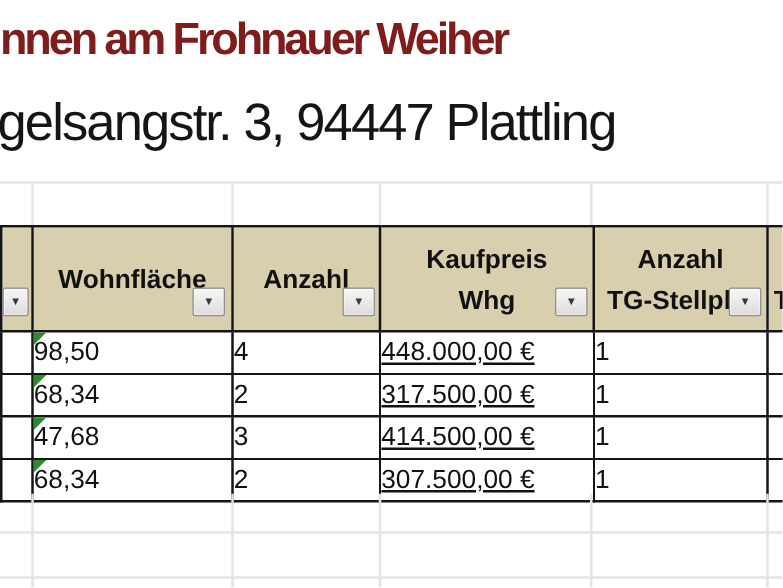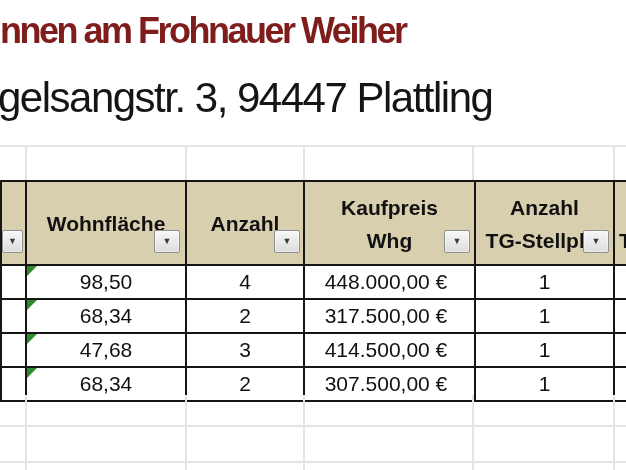--- a/index.html
+++ b/index.html
@@ -34,24 +34,24 @@
     font-family:"Liberation Sans", sans-serif;color:#111;
   }
   thead th{
     background:#d8cfae;height:73px;vertical-align:middle;
     font-size:21px;font-weight:bold;line-height:33px;
     border-bottom:3px solid #151515;text-align:center;
   }
   thead th.two{vertical-align:top;padding-top:9px;}
   thead th.partial{text-align:left;padding-left:4px;}
   tbody td{
-    height:32px;font-size:21px;text-align:center;vertical-align:middle;
+    height:32px;font-size:21px;text-align:left;vertical-align:middle;
     background:#ffffff;position:relative;
   }
-  tbody td.money{text-align:center;padding-right:7px;}
+  tbody td.money{text-align:left;padding-right:7px;text-decoration:underline;}
   
   .flag{
     position:absolute;left:0;top:0;width:0;height:0;display:block;
     border-top:10px solid #2d8a2d;border-right:10px solid transparent;
   }
   
   .dd{
     position:absolute;top:230px;width:26px;height:23px;box-sizing:border-box;
     background:linear-gradient(#f7f7f7,#dcdcdc);
     border:1px solid #8f8f8f;border-radius:2px;

